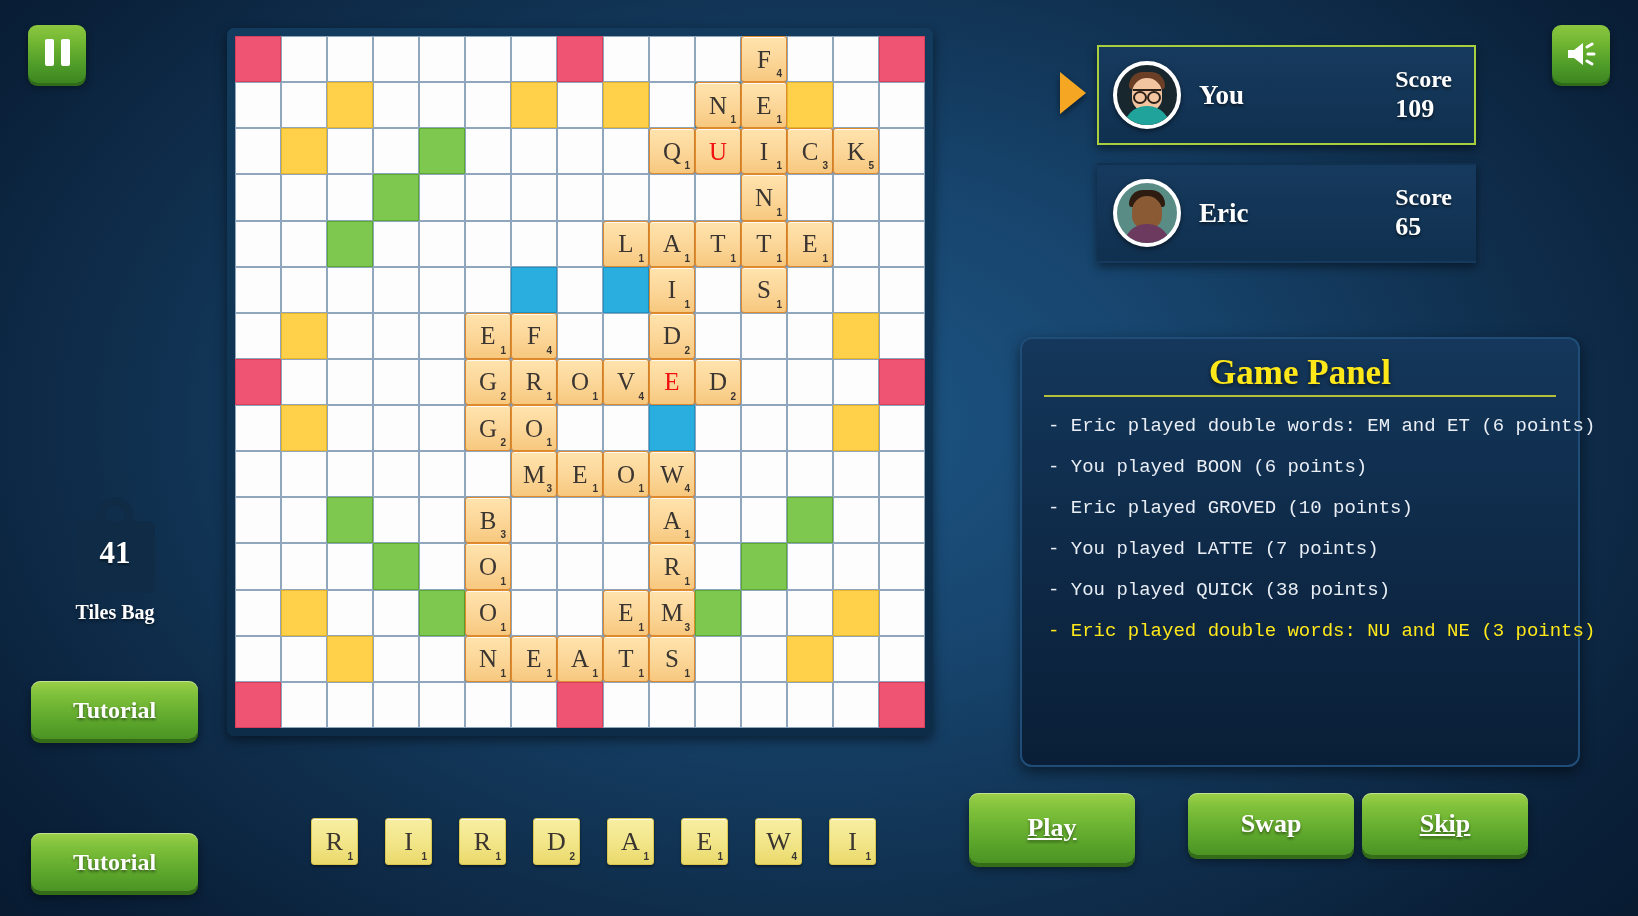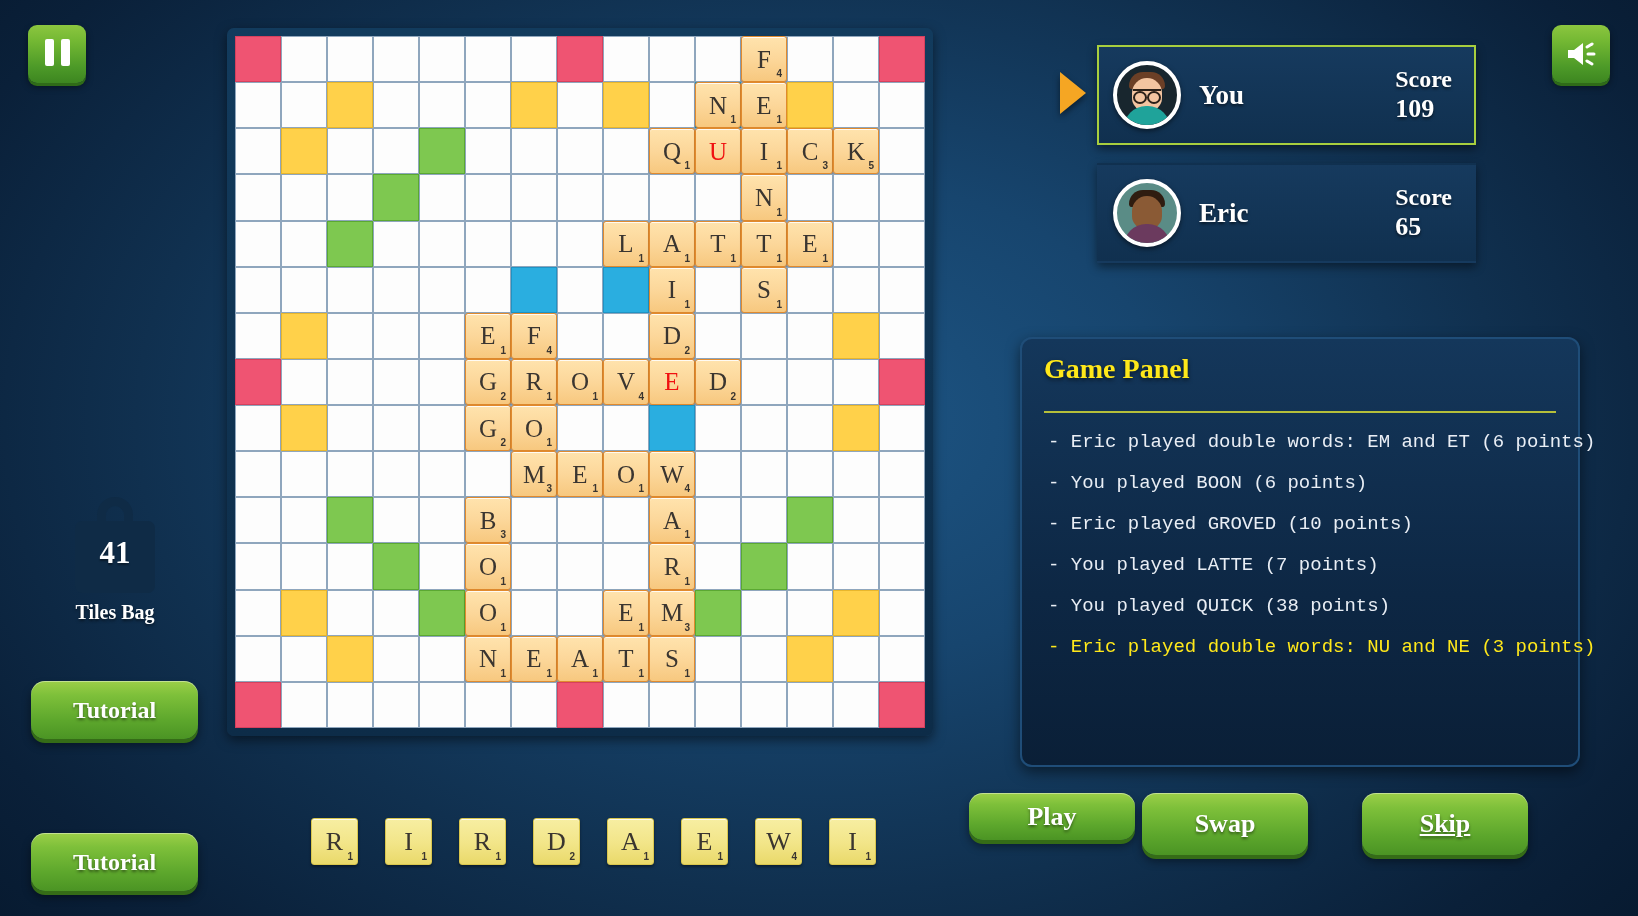--- a/index.html
+++ b/index.html
@@ -79,21 +79,21 @@
     color:#fff; font-size:31px; font-weight:700; font-family:"Liberation Serif", serif;
     text-shadow:0 2px 2px rgba(0,0,0,.4);
   }
   #bag-label {
     margin-top:8px; color:#fff; font-size:20px; font-weight:700;
     font-family:"Liberation Serif", serif; text-shadow:0 2px 3px rgba(0,0,0,.5);
   }
 
   .green-btn {
     background:linear-gradient(180deg,#9ccf48 0%,#7ec03a 24%,#5da72c 68%,#4b9424 100%);
-    border-radius:14px;
+    border-radius:9px;
     box-shadow:0 4px 0 #356c17, 0 6px 10px rgba(0,0,0,.45), inset 0 1px 0 rgba(255,255,255,.4);
     color:#fff; font-family:"Liberation Serif", serif; font-weight:700;
     display:flex; align-items:center; justify-content:center;
     text-shadow:0 2px 3px rgba(0,0,0,.45);
     cursor:pointer; border:none;
   }
   #tutorial-btn { position:absolute; left:31px; top:681px; width:167px; height:58px; font-size:24px; }
   #shuffle-btn  { position:absolute; left:31px; top:833px; width:167px; height:58px; font-size:24px; }
 
   
@@ -139,23 +139,23 @@
 
   
   #game-panel {
     position:absolute; left:1020px; top:337px; width:560px; height:430px;
     background:linear-gradient(180deg,#14375b 0%,#0d2744 60%,#0a1f37 100%);
     border:2px solid #1f4d78; border-radius:12px;
     box-shadow:0 5px 14px rgba(0,0,0,.5);
     padding:14px 22px 10px 22px;
   }
   #panel-title {
-    color:#ffe81a; font-size:28px; font-weight:700;
+    text-align:center; color:#ffe81a; font-size:35px; font-weight:700;
     font-family:"Liberation Serif", serif; text-shadow:0 2px 4px rgba(0,0,0,.6);
-    padding-bottom:26px;
+    padding-bottom:2px;
   }
   #panel-rule { height:2px; background:#b5bf3a; margin-bottom:8px; }
   .log-line {
     color:#e9eef5; font-size:19px; padding:10px 0 9px 4px;
     font-family:Liberation Mono, monospace; white-space:nowrap;
   }
   .log-line.latest { color:#ffe81a; }
 
   
   #rack { position:absolute; left:311px; top:818px; display:flex; gap:27px; }
@@ -164,22 +164,22 @@
     background:linear-gradient(180deg,#f7eea2 0%,#f2e588 55%,#e9d96a 100%);
     border:1px solid #d9c64e; border-radius:3px;
     box-shadow:inset 0 1px 0 rgba(255,255,255,.8), 0 2px 3px rgba(0,0,0,.4);
     display:flex; align-items:center; justify-content:center;
     color:#3a3530; cursor:pointer;
   }
   .rack-tile .ltr { font-size:26px; font-family:"Liberation Serif", serif; line-height:1; }
   .rack-tile .pts { position:absolute; right:4px; bottom:2px; font-size:10px; font-weight:700; font-family:"Liberation Sans", sans-serif; }
 
   
-  #play-btn { position:absolute; left:969px; top:793px; width:166px; height:47px; font-size:26px; }
-  #swap-btn { position:absolute; left:1142px; top:793px; width:166px; height:62px; font-size:26px; }
+  #play-btn { position:absolute; left:969px; top:793px; width:166px; height:70px; font-size:26px;text-decoration:underline; }
+  #swap-btn { position:absolute; left:1188px; top:793px; width:166px; height:62px; font-size:26px; }
   #skip-btn { position:absolute; left:1362px; top:793px; width:166px; height:62px; font-size:26px;text-decoration:underline; }
 </style>
 </head>
 <body>
 
 <div class="icon-btn" id="pause-btn">
   <span>
     <span class="pause-bar"></span><span class="pause-bar"></span>
   </span>
 </div>

